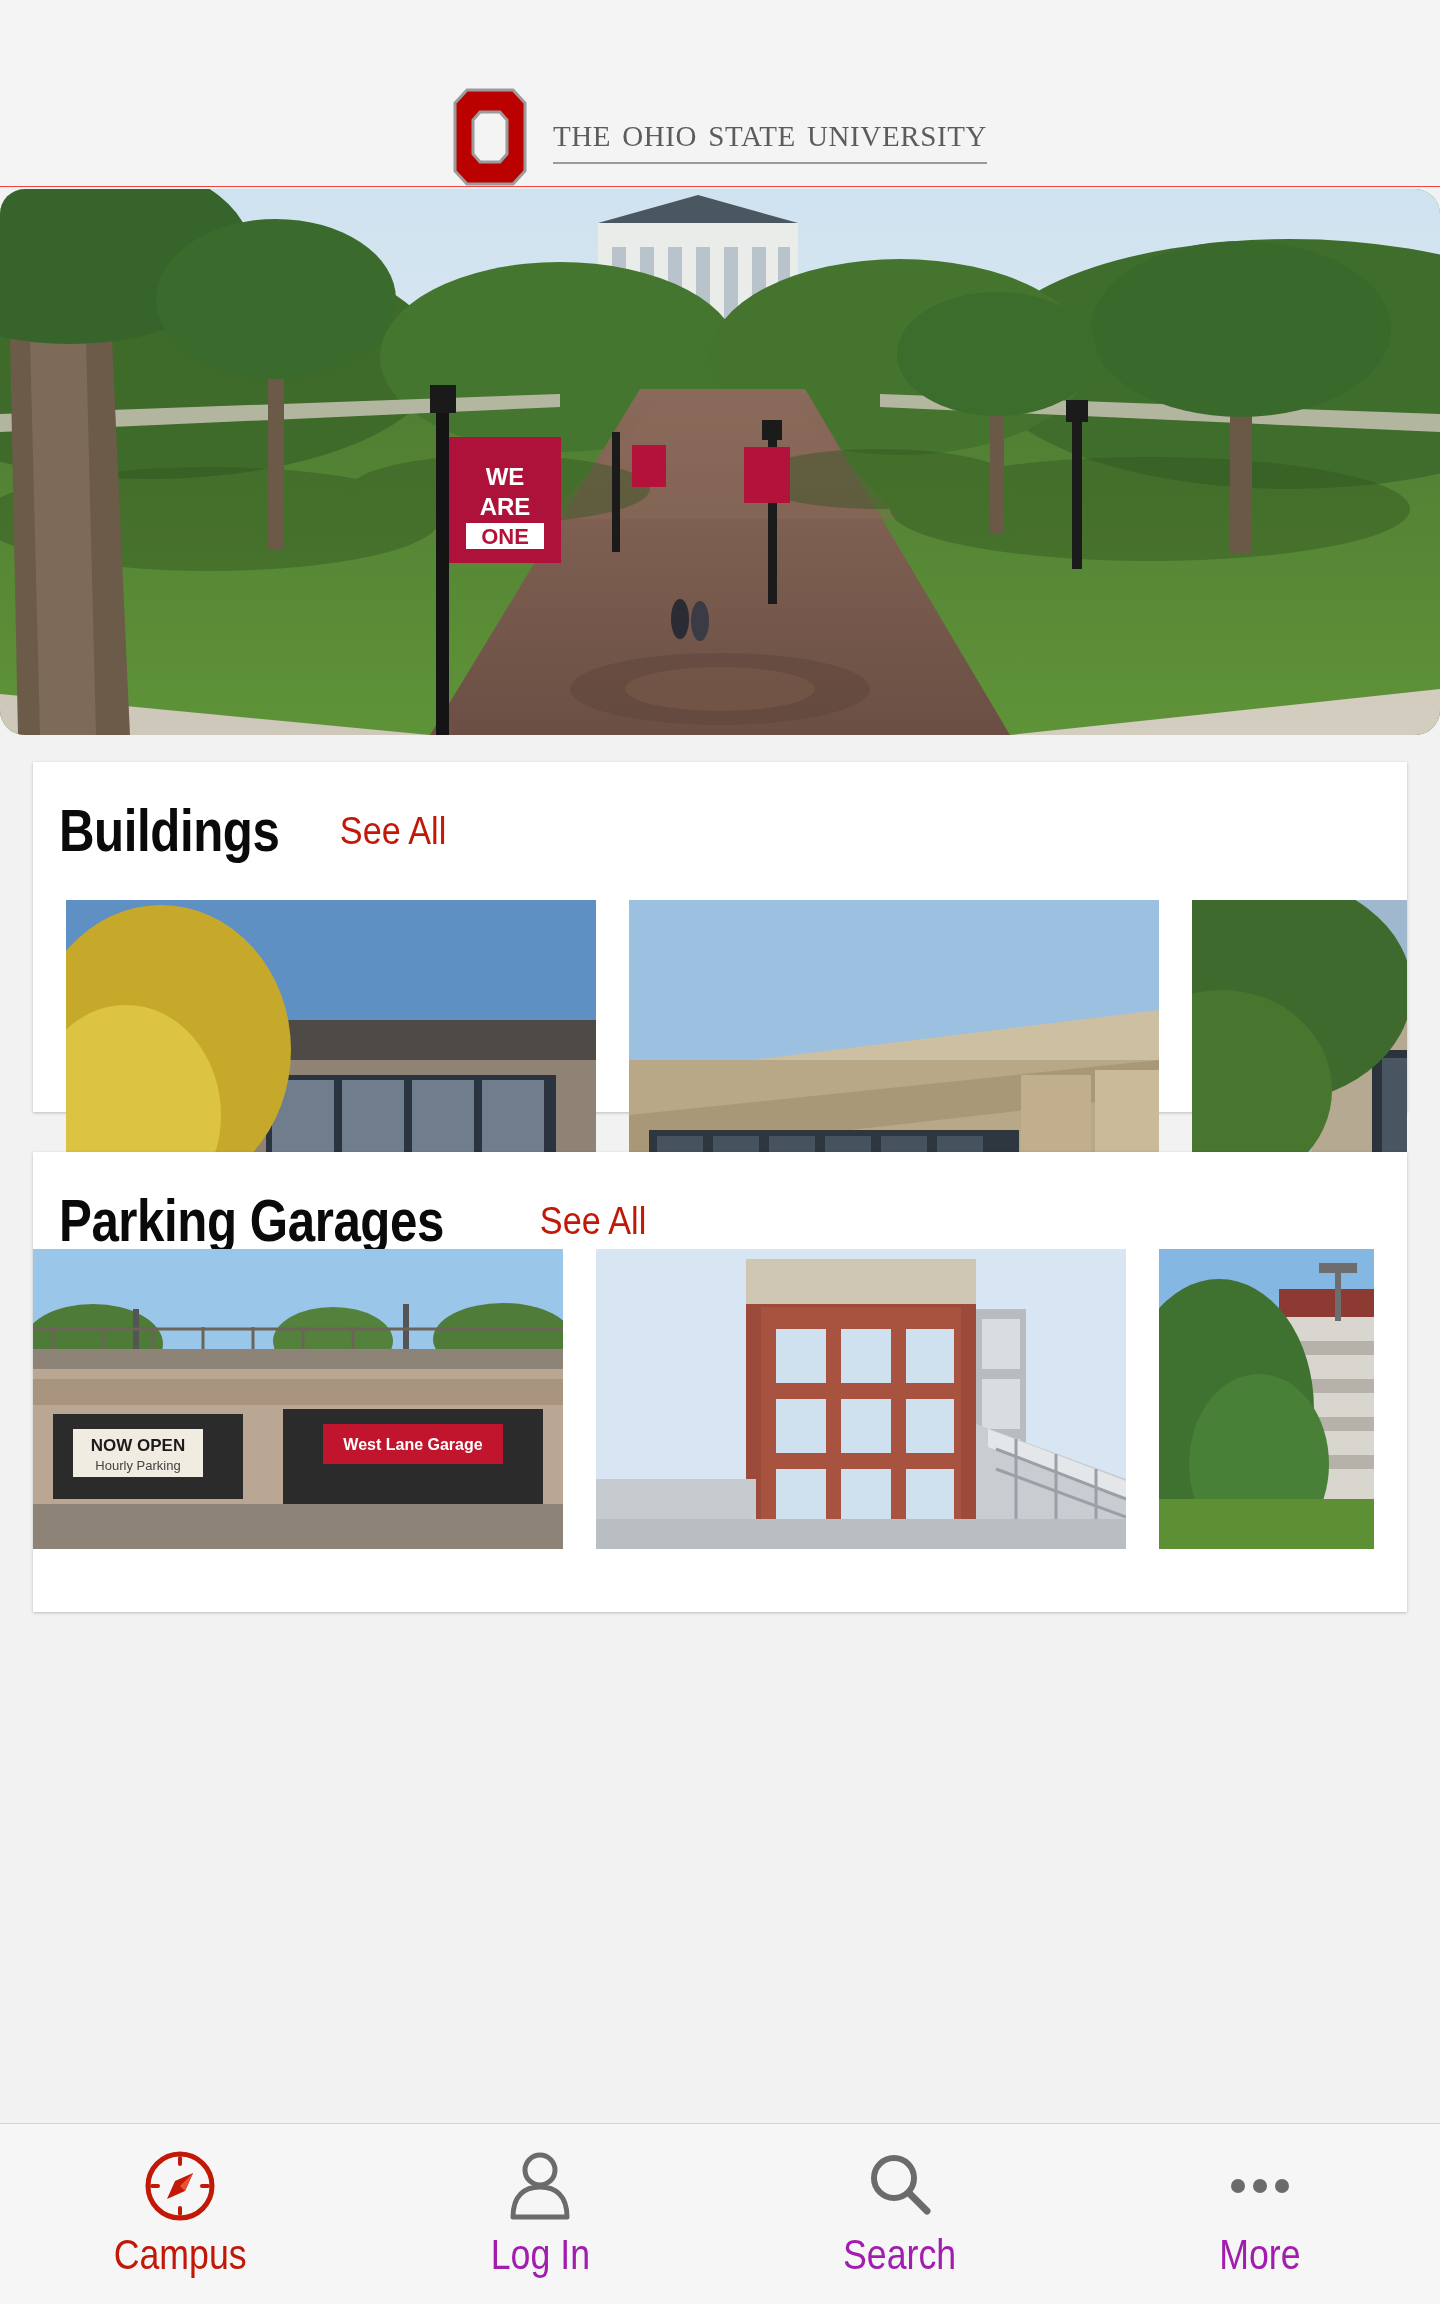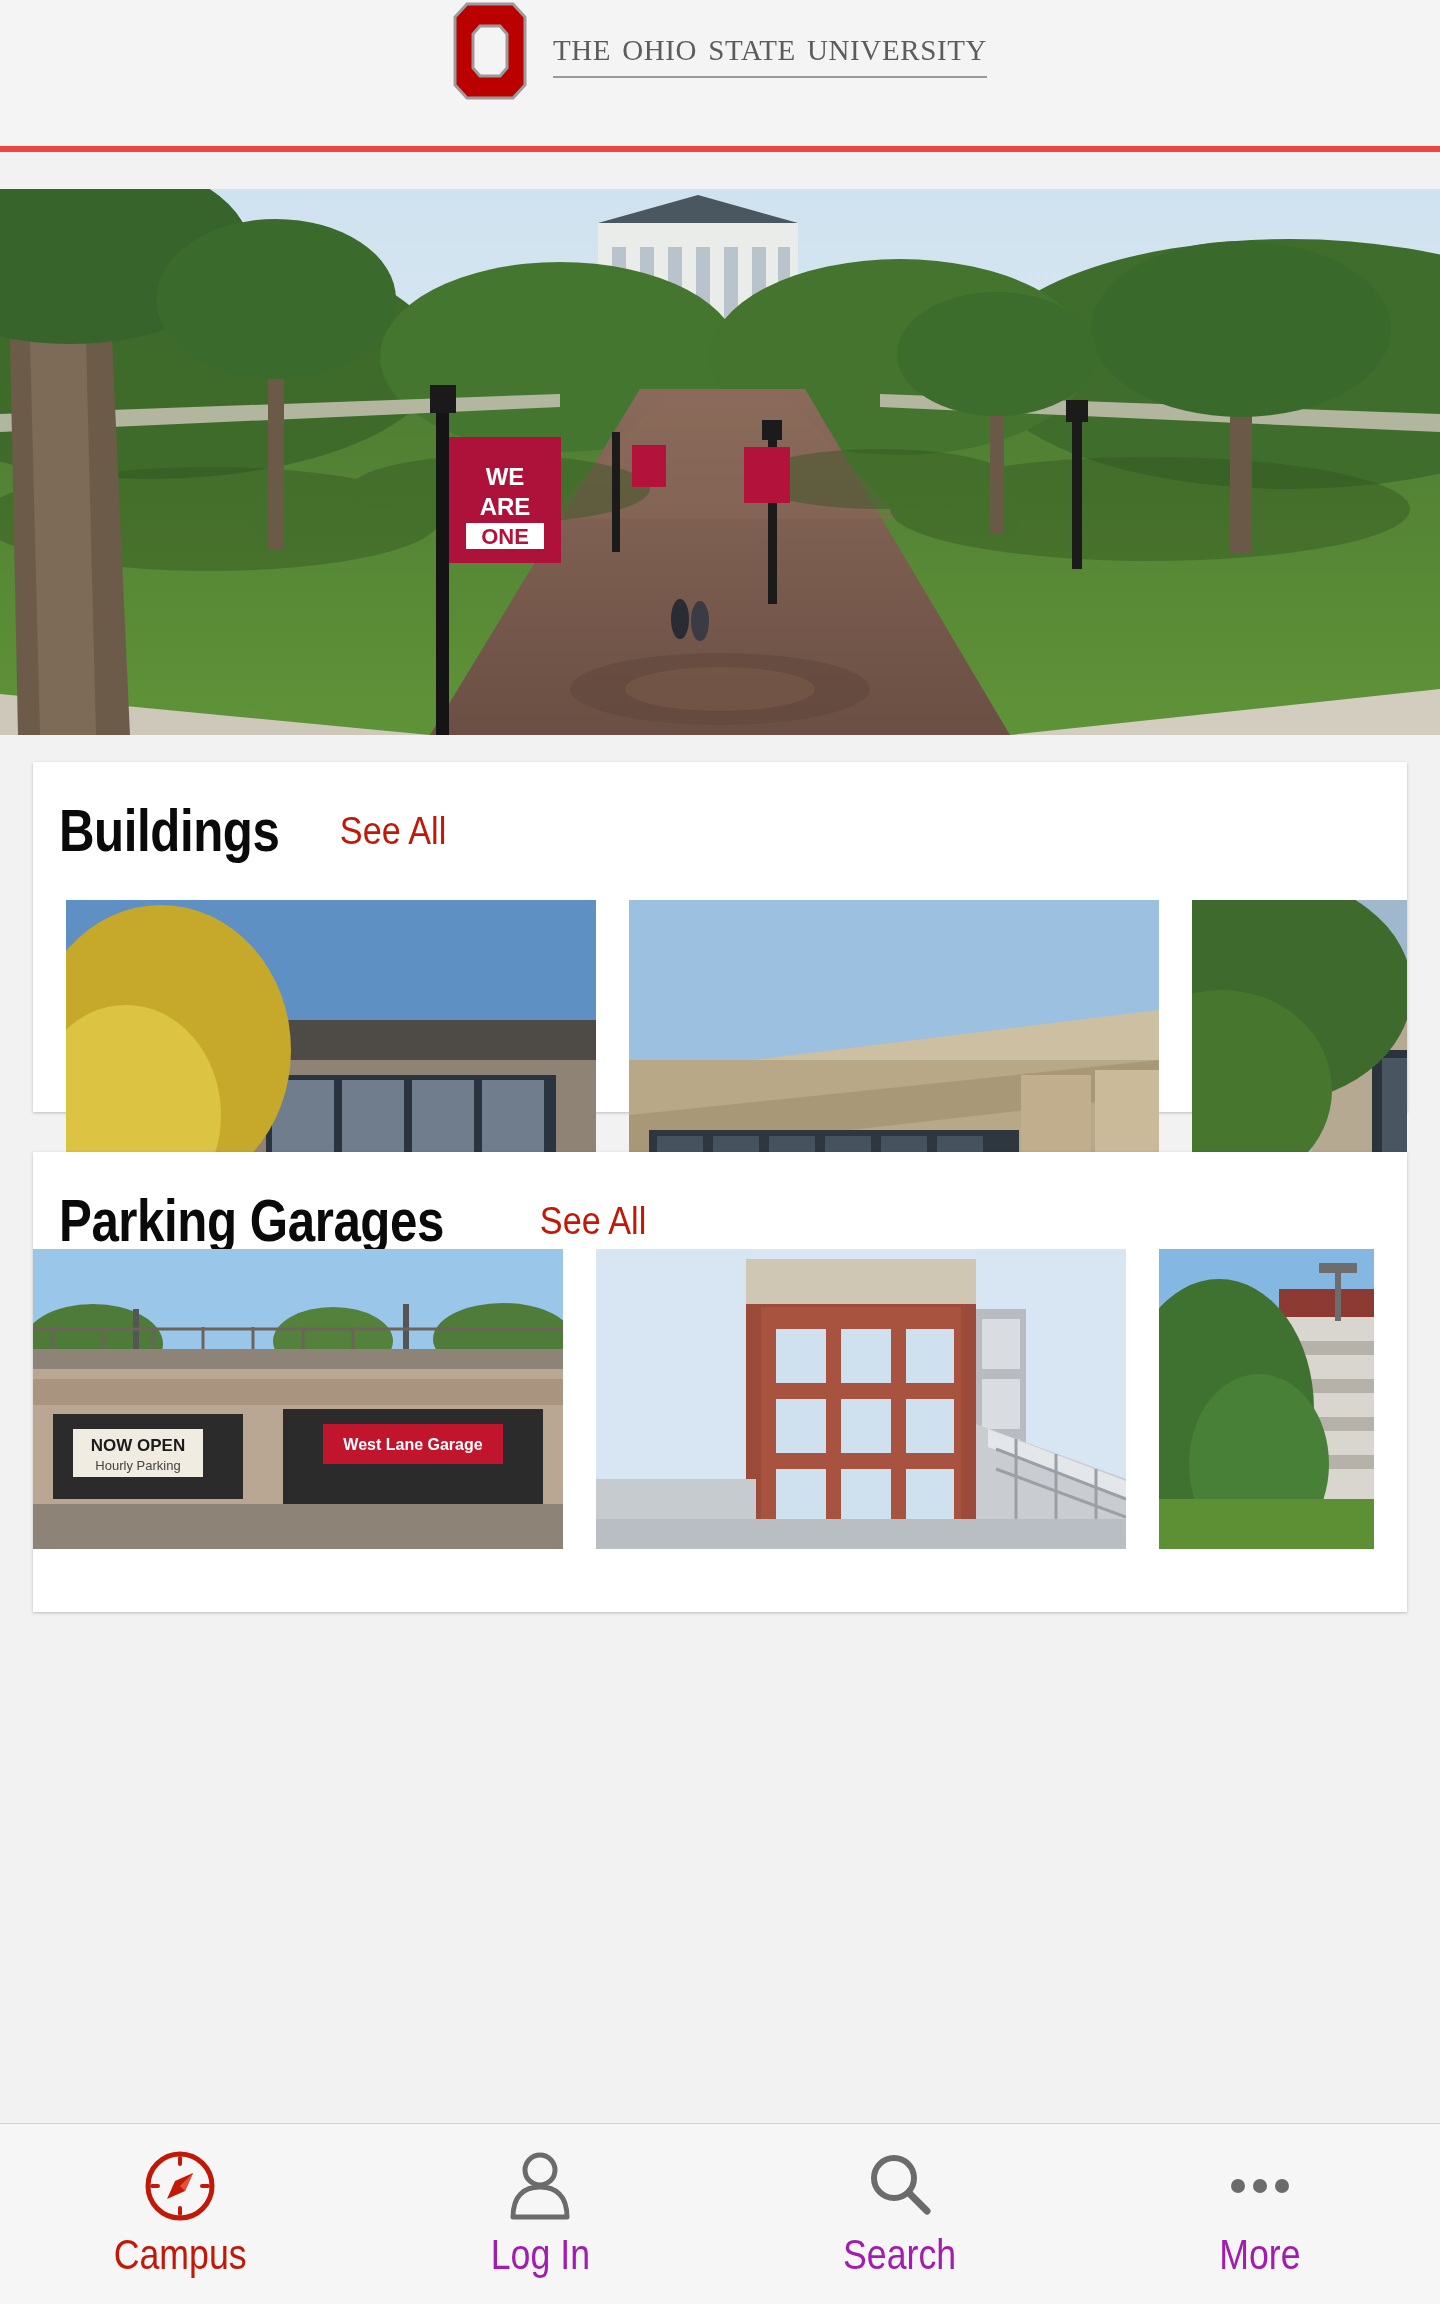--- a/index.html
+++ b/index.html
@@ -6,45 +6,45 @@
   body{
     width:1440px;height:2304px;overflow:hidden;
     background:#f2f2f2;
     font-family:"Liberation Sans","DejaVu Sans",sans-serif;
     -webkit-font-smoothing:antialiased;
   }
   .app{position:relative;width:1440px;height:2304px;overflow:hidden;background:#f2f2f2;}
 
   
   .header{
-    position:absolute;left:0;top:0;width:1440px;height:152px;
+    position:absolute;left:0;top:0;width:1440px;height:187px;
     background:#f4f4f4;
-    display:flex;align-items:flex-start;justify-content:center;
-    border-bottom:6px solid #ef4444;
+    display:flex;align-items:flex-end;justify-content:center;
+    border-bottom:1px solid #ef4444;
     box-sizing:border-box;
   }
   .brand{display:flex;align-items:center;gap:26px;margin-top:2px;}
   .osu-logo{width:74px;height:98px;display:block;}
   .brand-text{
     font-family:"Liberation Serif","DejaVu Serif",serif;
     font-size:42px;
     letter-spacing:0.6px;
     color:#5c5c5c;
     font-variant:small-caps;
     text-transform:lowercase;
     border-bottom:2px solid #9a9a9a;
     padding-bottom:9px;
     line-height:1;
     white-space:nowrap;
   }
 
   
   .hero{
     position:absolute;left:0;top:189px;width:1440px;height:546px;
-    overflow:hidden;background:#6f8f45;
+    overflow:hidden;background:#6f8f45;border-radius:25px;
   }
   .hero svg{display:block;width:1440px;height:546px;}
 
   
   .card{
     position:absolute;left:33px;width:1374px;
     background:#ffffff;
     box-shadow:0 1px 3px rgba(0,0,0,0.22);
   }
   #card-buildings{top:762px;height:350px;}

